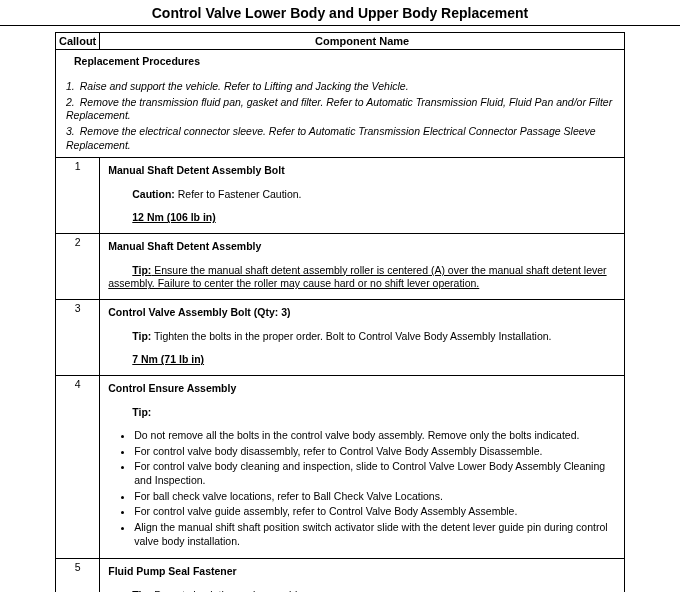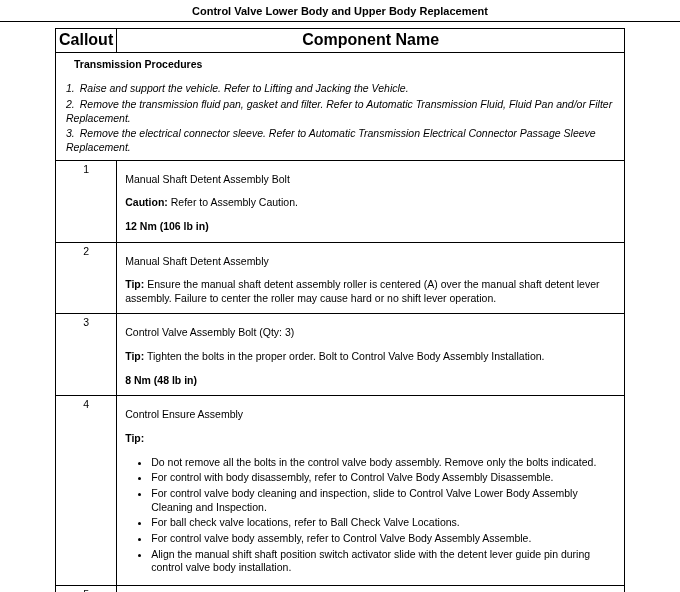--- a/index.html
+++ b/index.html
@@ -11,21 +11,21 @@
   }
   .page {
     width: 680px;
     height: 592px;
     background: #ffffff;
     overflow: hidden;
   }
   .doc-title {
     text-align: center;
     font-weight: bold;
-    font-size: 11px;
+    font-size: 14px;
     padding: 5px 0 4px 0;
   }
   .title-rule {
     border: 0;
     border-top: 1.5px solid #000;
     height: 0;
     margin: 0 0 6px 0;
   }
   table.doc-table {
     border-collapse: collapse;
@@ -36,21 +36,21 @@
   }
   table.doc-table th,
   table.doc-table td {
     border: 1px solid #000;
     vertical-align: top;
   }
   th.hdr {
     font-weight: bold;
     text-align: center;
     padding: 1px 3px;
-    font-size: 16px;
+    font-size: 11px;
   }
   td.callout-cell {
     width: 36px;
     text-align: center;
     vertical-align: middle;
     padding: 2px;
   }
   td.component-cell {
     padding: 2px 8px 4px 8px;
   }
@@ -66,26 +66,28 @@
     font-style: italic;
   }
   .step-num {
     display: inline-block;
     margin-right: 5px;
   }
   .para {
     margin: 6px 0 10px 0;
   }
   .para.first {
-    margin-top: 10px;
+    margin-top: 4px;
+    font-weight: bold;
   }
   .para.last {
     margin-bottom: 4px;
+    text-decoration: underline;
   }
-  .b { font-weight: bold; }
+  .b { font-weight: bold; margin-left: 24px; }
   ul.bullets {
     margin: 8px 0 6px 0;
     padding-left: 26px;
   }
   ul.bullets li {
     margin: 2px 0;
   }
 </style>
 </head>
 <body>
@@ -97,39 +99,39 @@
 
   <table class="doc-table">
     <tbody>
         <tr>
       <th class="hdr">Callout</th>
       <th class="hdr">Component Name</th>
     </tr>
 
     <tr>
       <td class="prelim-cell" colspan="2">
-        <div class="prelim-heading">Transmission Procedures</div>
+        <div class="prelim-heading">Replacement Procedures</div>
         <div class="step">
           <span class="step-num">1.</span><span>Raise and support the vehicle. Refer to Lifting and Jacking the Vehicle.</span>
         </div>
         <div class="step">
           <span class="step-num">2.</span><span>Remove the transmission fluid pan, gasket and filter. Refer to Automatic Transmission Fluid, Fluid Pan and/or Filter Replacement.</span>
         </div>
         <div class="step">
           <span class="step-num">3.</span><span>Remove the electrical connector sleeve. Refer to Automatic Transmission Electrical Connector Passage Sleeve Replacement.</span>
         </div>
       </td>
     </tr>
 
     <tr>
       <td class="callout-cell">1</td>
       <td class="component-cell">
         <div class="para first">Manual Shaft Detent Assembly Bolt</div>
         <div class="para">
-          <span class="b">Caution:</span><span> Refer to Assembly Caution.</span>
+          <span class="b">Caution:</span><span> Refer to Fastener Caution.</span>
         </div>
         <div class="para last b">12 Nm (106 lb in)</div>
       </td>
     </tr>
 
     <tr>
       <td class="callout-cell">2</td>
       <td class="component-cell">
         <div class="para first">Manual Shaft Detent Assembly</div>
         <div class="para last">
@@ -138,35 +140,35 @@
       </td>
     </tr>
 
     <tr>
       <td class="callout-cell">3</td>
       <td class="component-cell">
         <div class="para first">Control Valve Assembly Bolt (Qty: 3)</div>
         <div class="para">
           <span class="b">Tip:</span><span> Tighten the bolts in the proper order. Bolt to Control Valve Body Assembly Installation.</span>
         </div>
-        <div class="para last b">8 Nm (48 lb in)</div>
+        <div class="para last b">7 Nm (71 lb in)</div>
       </td>
     </tr>
 
     <tr>
       <td class="callout-cell">4</td>
       <td class="component-cell">
         <div class="para first">Control Ensure Assembly</div>
         <div class="para b">Tip:</div>
         <ul class="bullets">
           <li>Do not remove all the bolts in the control valve body assembly. Remove only the bolts indicated.</li>
-          <li>For control with body disassembly, refer to Control Valve Body Assembly Disassemble.</li>
+          <li>For control valve body disassembly, refer to Control Valve Body Assembly Disassemble.</li>
           <li>For control valve body cleaning and inspection, slide to Control Valve Lower Body Assembly Cleaning and Inspection.</li>
           <li>For ball check valve locations, refer to Ball Check Valve Locations.</li>
-          <li>For control valve body assembly, refer to Control Valve Body Assembly Assemble.</li>
+          <li>For control valve guide assembly, refer to Control Valve Body Assembly Assemble.</li>
           <li>Align the manual shift shaft position switch activator slide with the detent lever guide pin during control valve body installation.</li>
         </ul>
       </td>
     </tr>
 
     <tr>
       <td class="callout-cell">5</td>
       <td class="component-cell">
         <div class="para first">Fluid Pump Seal Fastener</div>
         <div class="para last">

